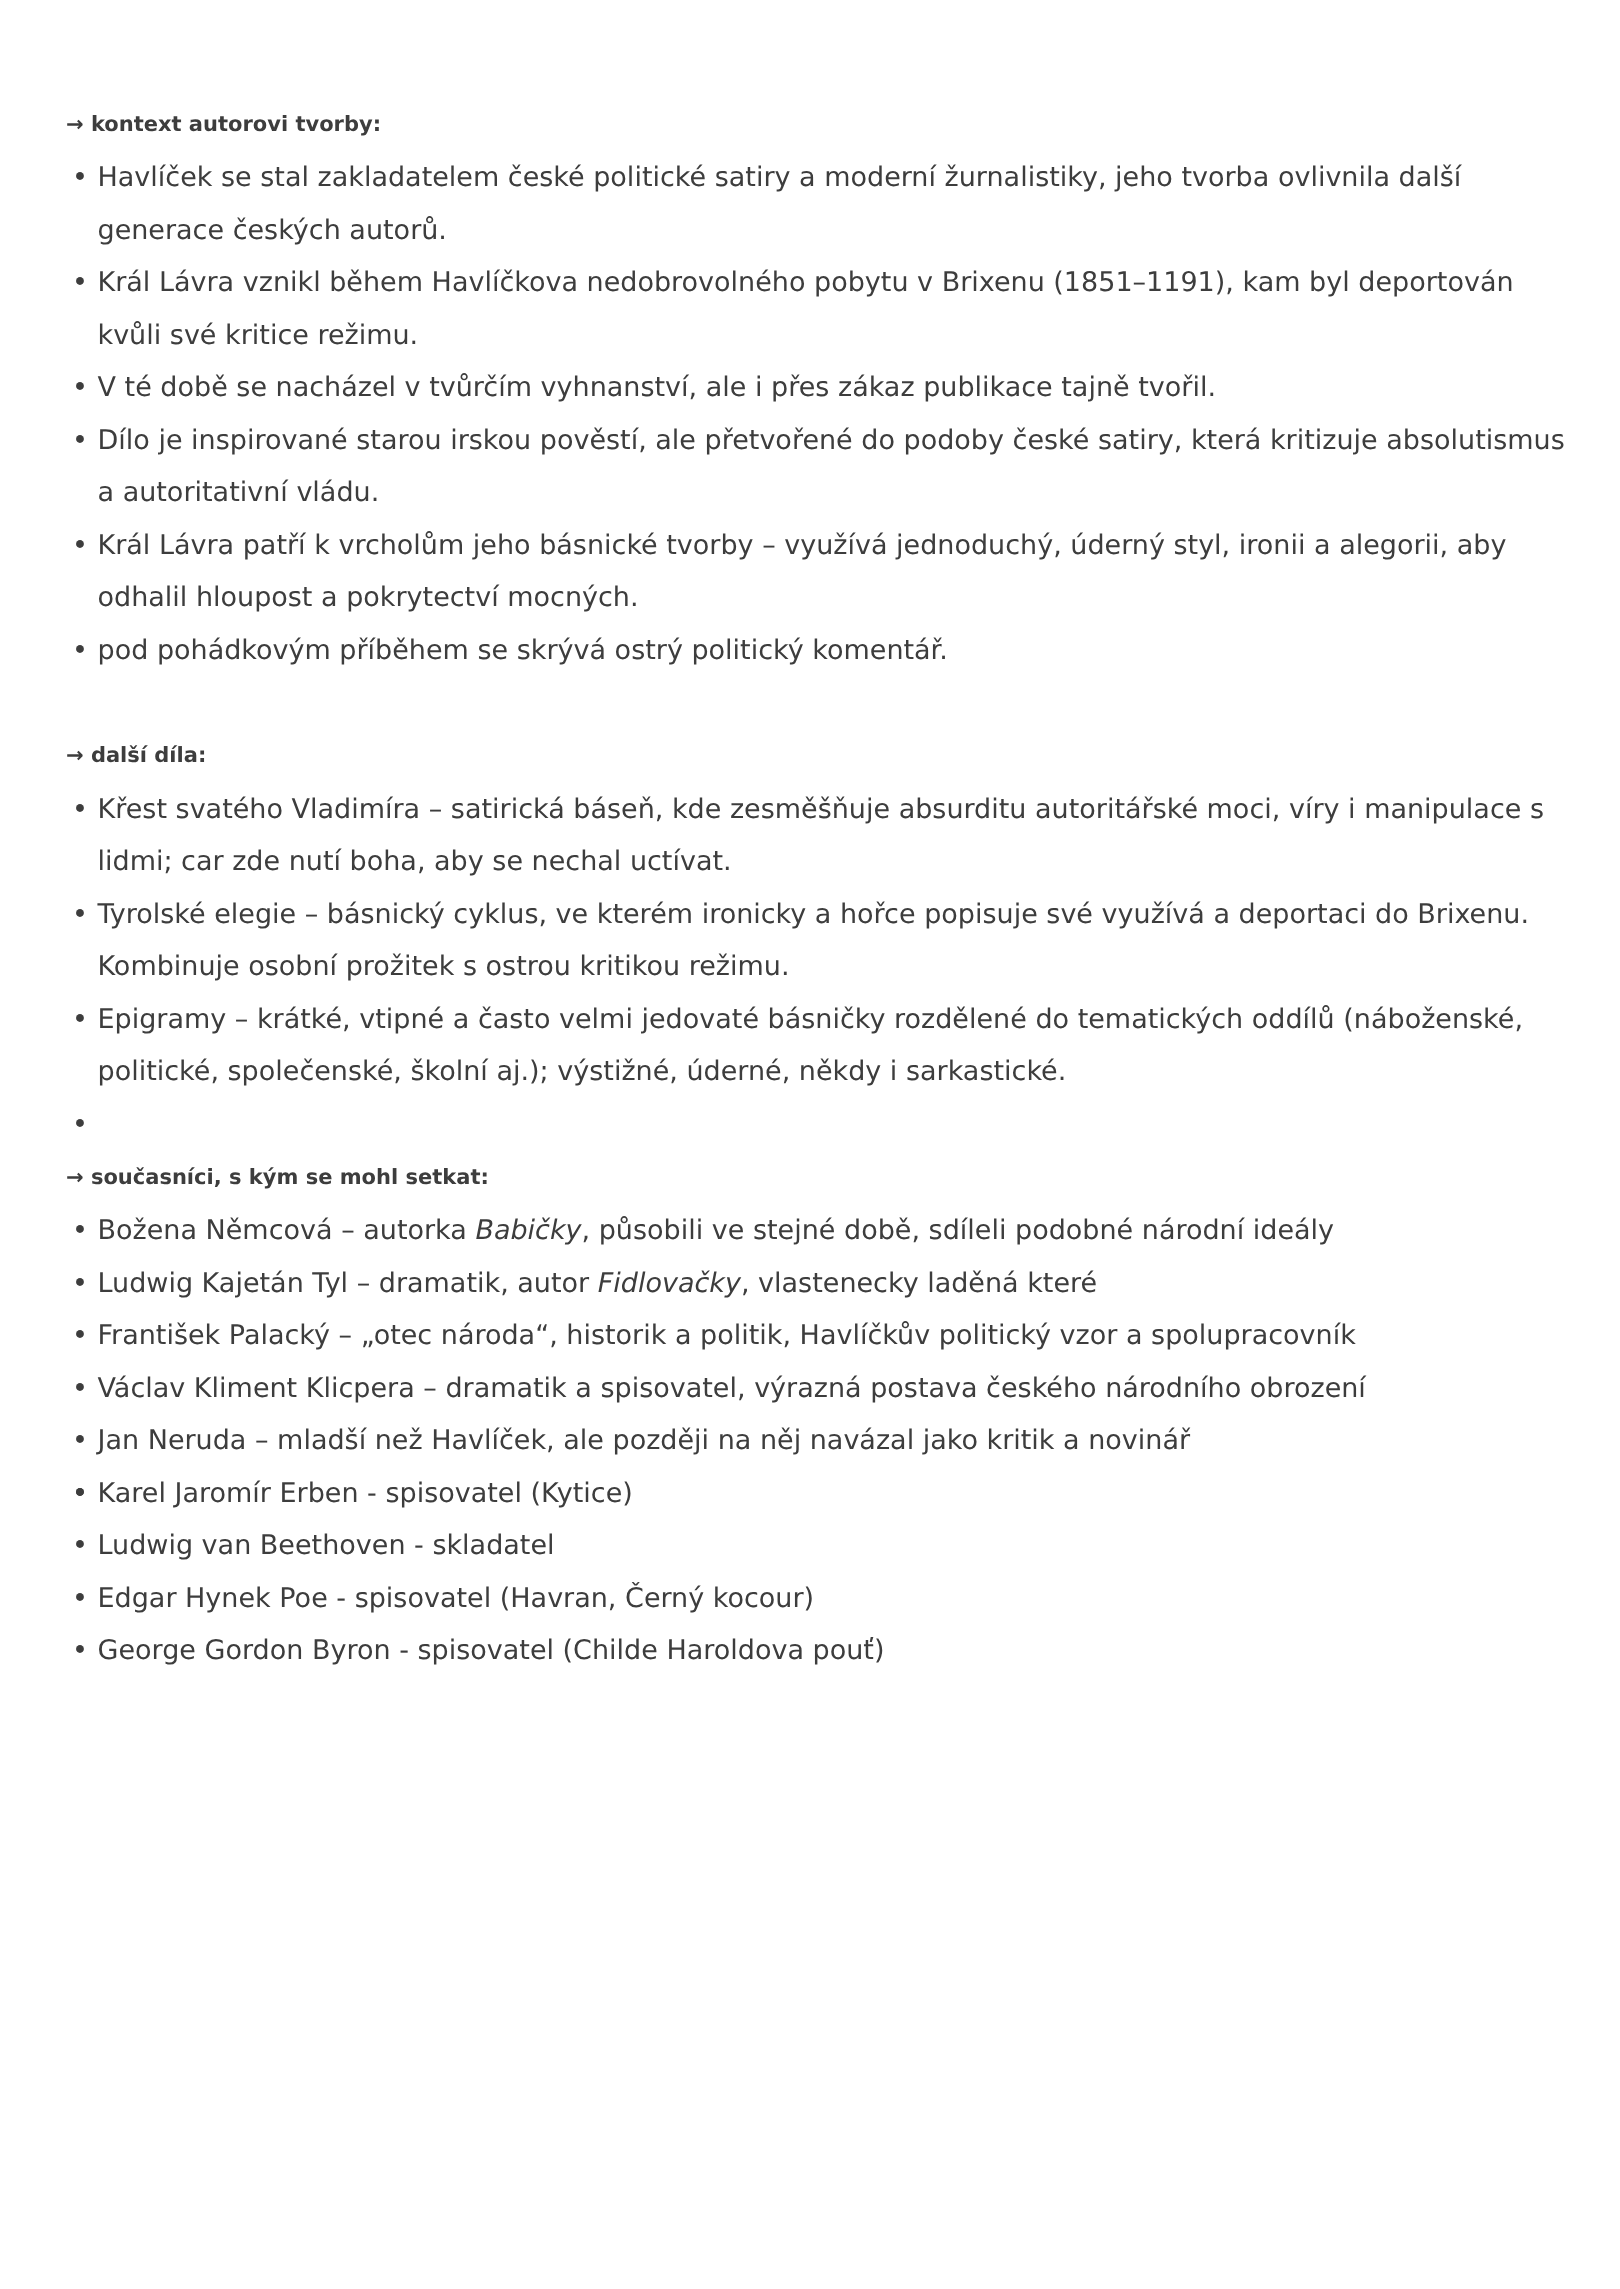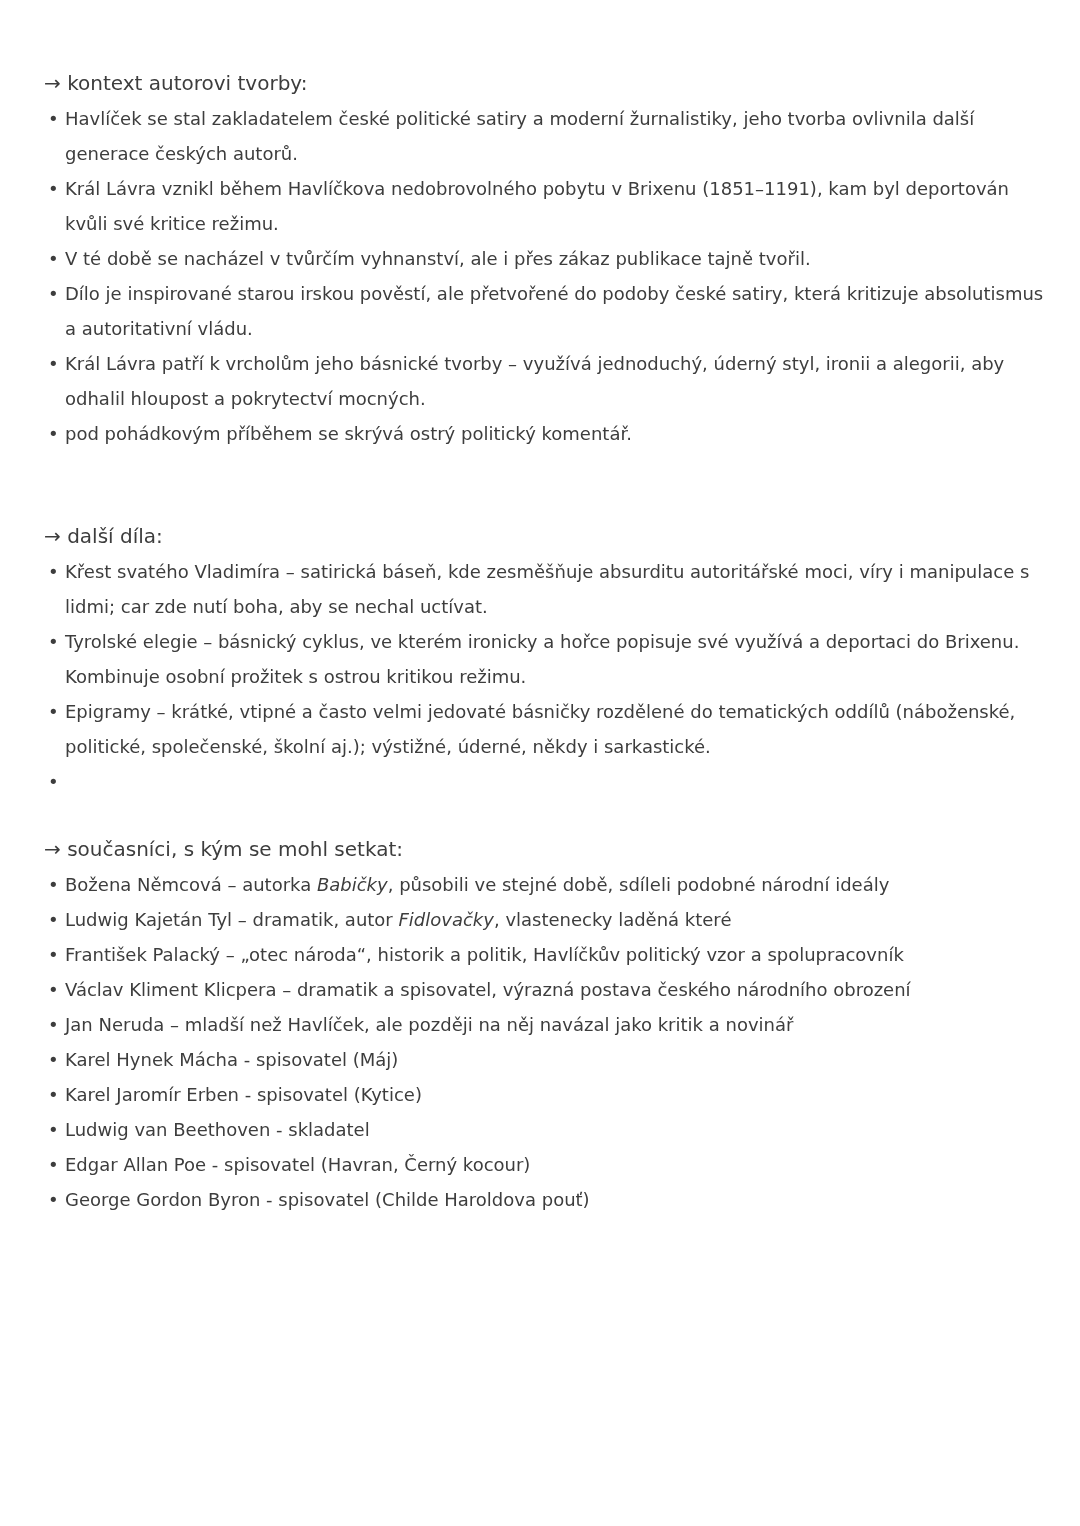--- a/index.html
+++ b/index.html
@@ -9,26 +9,26 @@
       background: #ffffff;
       font-family: "DejaVu Sans", "Liberation Sans", sans-serif;
       color: #3d3d3d;
     }
     .page {
       box-sizing: border-box;
       width: 1080px;
       min-height: 1526px;
       padding: 66px 30px 40px 44px;
     }
-    section + section { margin-top: 68px; }
+    section + section { margin-top: 36px; }
     h2 {
       margin: 0;
-      font-size: 20px;
+      font-size: 14px;
       line-height: 35px;
-      font-weight: 400;
+      font-weight: 700;
       color: inherit;
     }
     ul {
       list-style: none;
       margin: 0;
       padding: 0;
     }
     li {
       position: relative;
       padding-left: 21px;
@@ -68,21 +68,21 @@
         </ul>
       </section>
       <section>
         <h2><span>→ </span><span>současníci, s kým se mohl setkat:</span></h2>
         <ul>
           <li><span class="bullet">•</span><span><span>Božena Němcová – autorka </span><em>Babičky</em><span>, působili ve stejné době, sdíleli podobné národní ideály</span></span></li>
           <li><span class="bullet">•</span><span><span>Ludwig Kajetán Tyl – dramatik, autor </span><em>Fidlovačky</em><span>, vlastenecky laděná které</span></span></li>
           <li><span class="bullet">•</span><span>František Palacký – „otec národa“, historik a politik, Havlíčkův politický vzor a spolupracovník</span></li>
           <li><span class="bullet">•</span><span>Václav Kliment Klicpera – dramatik a spisovatel, výrazná postava českého národního obrození</span></li>
           <li><span class="bullet">•</span><span>Jan Neruda – mladší než Havlíček, ale později na něj navázal jako kritik a novinář</span></li>
-          <li><span class="bullet">•</span><span>Karel Hynek Mácha - spisovatel (Máj)</span></li>
+          <li><span class="bullet">•</span></li>
           <li><span class="bullet">•</span><span>Karel Jaromír Erben - spisovatel (Kytice)</span></li>
           <li><span class="bullet">•</span><span>Ludwig van Beethoven - skladatel</span></li>
-          <li><span class="bullet">•</span><span>Edgar Allan Poe - spisovatel (Havran, Černý kocour)</span></li>
+          <li><span class="bullet">•</span><span>Edgar Hynek Poe - spisovatel (Havran, Černý kocour)</span></li>
           <li><span class="bullet">•</span><span>George Gordon Byron - spisovatel (Childe Haroldova pouť)</span></li>
         </ul>
       </section>
     </div>
 </main>
 
 </body></html>

